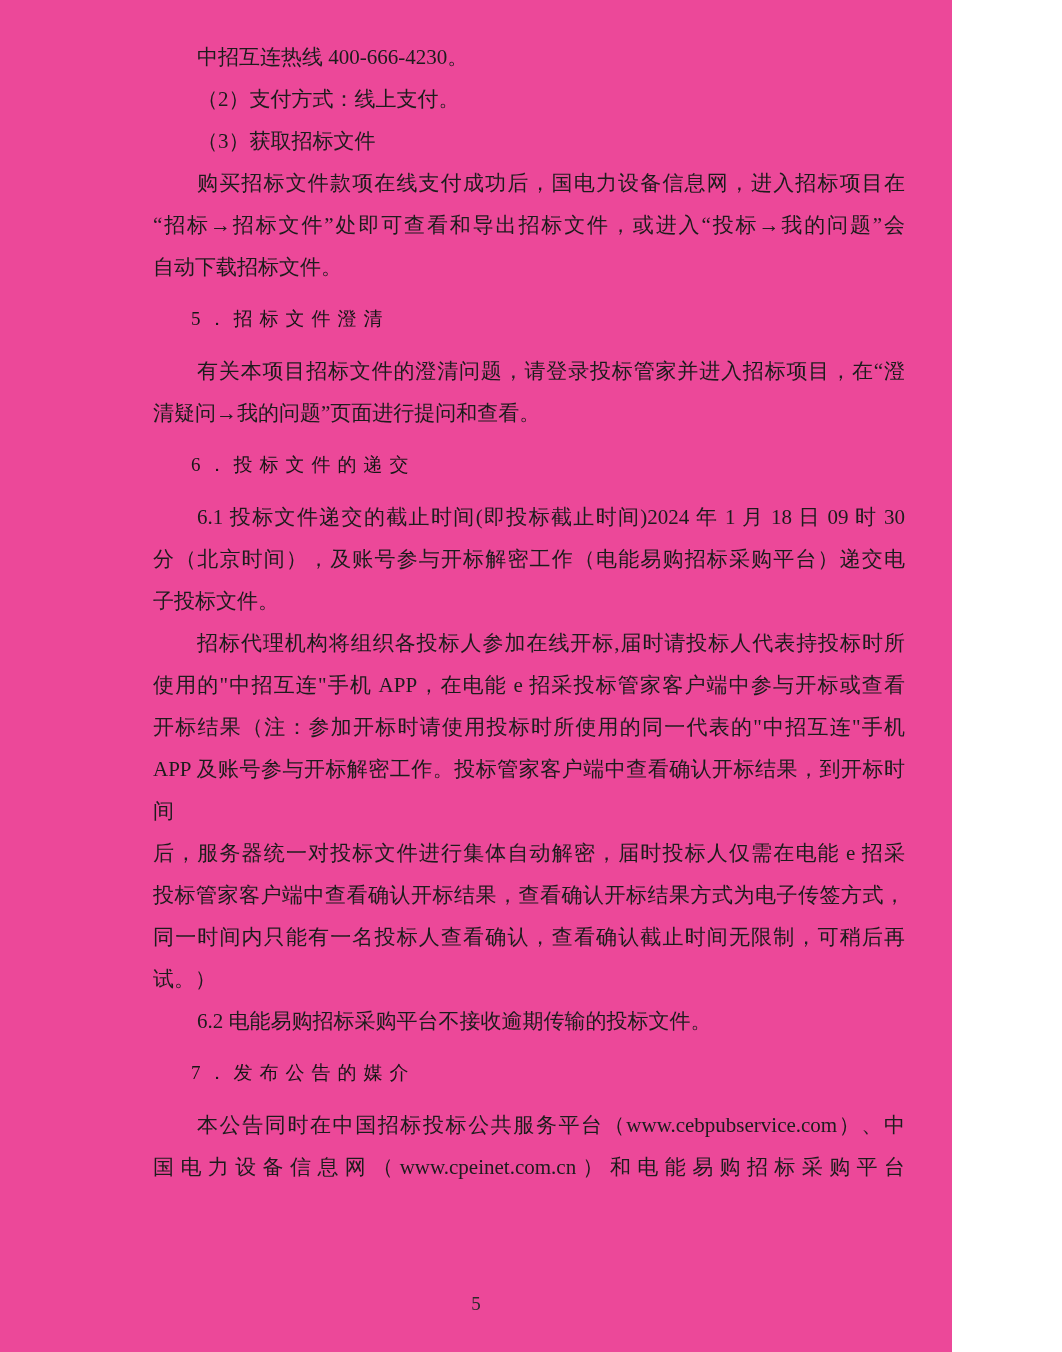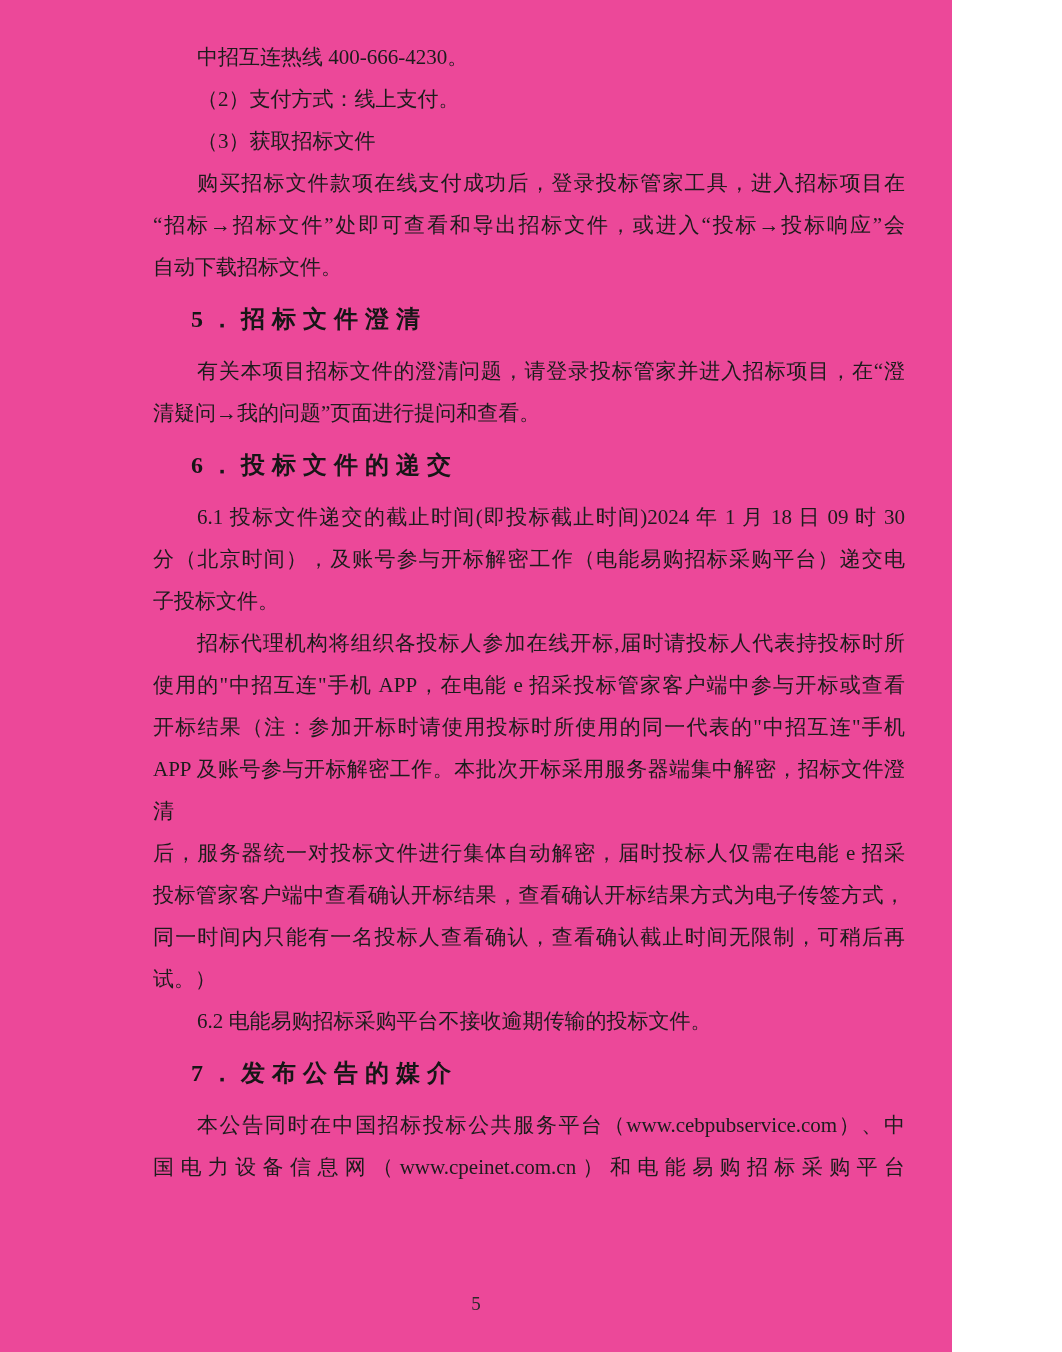--- a/index.html
+++ b/index.html
@@ -29,26 +29,26 @@
     text-align: left;
   }
   .line.fill {
     text-align: justify;
     text-align-last: justify;
   }
   .line.indent {
     text-indent: 44px;
   }
   .heading {
-    font-size: 24px;
+    font-size: 19px;
     line-height: 44px;
     margin: 9px 0;
     padding-left: 38px;
     letter-spacing: 7px;
-    font-weight: 700;
+    font-weight: 400;
     color: #161616;
   }
   .page-num {
     position: absolute;
     top: 1292px;
     left: 0;
     width: 100%;
     text-align: center;
     font-size: 19px;
     line-height: 24px;
@@ -63,40 +63,40 @@
       <div class="paragraph">
         <div class="line indent">中招互连热线 400-666-4230。</div>
       </div>
       <div class="paragraph">
         <div class="line indent">（2）支付方式：线上支付。</div>
       </div>
       <div class="paragraph">
         <div class="line indent">（3）获取招标文件</div>
       </div>
       <div class="paragraph">
-        <div class="line fill indent">购买招标文件款项在线支付成功后，登录投标管家工具，进入招标项目在</div>
-        <div class="line fill">“招标→招标文件”处即可查看和导出招标文件，或进入“投标→投标响应”会</div>
+        <div class="line fill indent">购买招标文件款项在线支付成功后，国电力设备信息网，进入招标项目在</div>
+        <div class="line fill">“招标→招标文件”处即可查看和导出招标文件，或进入“投标→我的问题”会</div>
         <div class="line">自动下载招标文件。</div>
       </div>
       <div class="heading">5．招标文件澄清</div>
       <div class="paragraph">
         <div class="line fill indent">有关本项目招标文件的澄清问题，请登录投标管家并进入招标项目，在“澄</div>
         <div class="line">清疑问→我的问题”页面进行提问和查看。</div>
       </div>
       <div class="heading">6．投标文件的递交</div>
       <div class="paragraph">
         <div class="line fill indent">6.1 投标文件递交的截止时间(即投标截止时间)2024 年 1 月 18 日 09 时 30</div>
         <div class="line fill">分（北京时间），及账号参与开标解密工作（电能易购招标采购平台）递交电</div>
         <div class="line">子投标文件。</div>
       </div>
       <div class="paragraph">
         <div class="line fill indent">招标代理机构将组织各投标人参加在线开标,届时请投标人代表持投标时所</div>
         <div class="line fill">使用的"中招互连"手机 APP，在电能 e 招采投标管家客户端中参与开标或查看</div>
         <div class="line fill">开标结果（注：参加开标时请使用投标时所使用的同一代表的"中招互连"手机</div>
-        <div class="line fill">APP 及账号参与开标解密工作。本批次开标采用服务器端集中解密，招标文件澄清</div>
+        <div class="line fill">APP 及账号参与开标解密工作。投标管家客户端中查看确认开标结果，到开标时间</div>
         <div class="line fill">后，服务器统一对投标文件进行集体自动解密，届时投标人仅需在电能 e 招采</div>
         <div class="line fill">投标管家客户端中查看确认开标结果，查看确认开标结果方式为电子传签方式，</div>
         <div class="line fill">同一时间内只能有一名投标人查看确认，查看确认截止时间无限制，可稍后再</div>
         <div class="line">试。）</div>
       </div>
       <div class="paragraph">
         <div class="line indent">6.2 电能易购招标采购平台不接收逾期传输的投标文件。</div>
       </div>
       <div class="heading">7．发布公告的媒介</div>
       <div class="paragraph">

